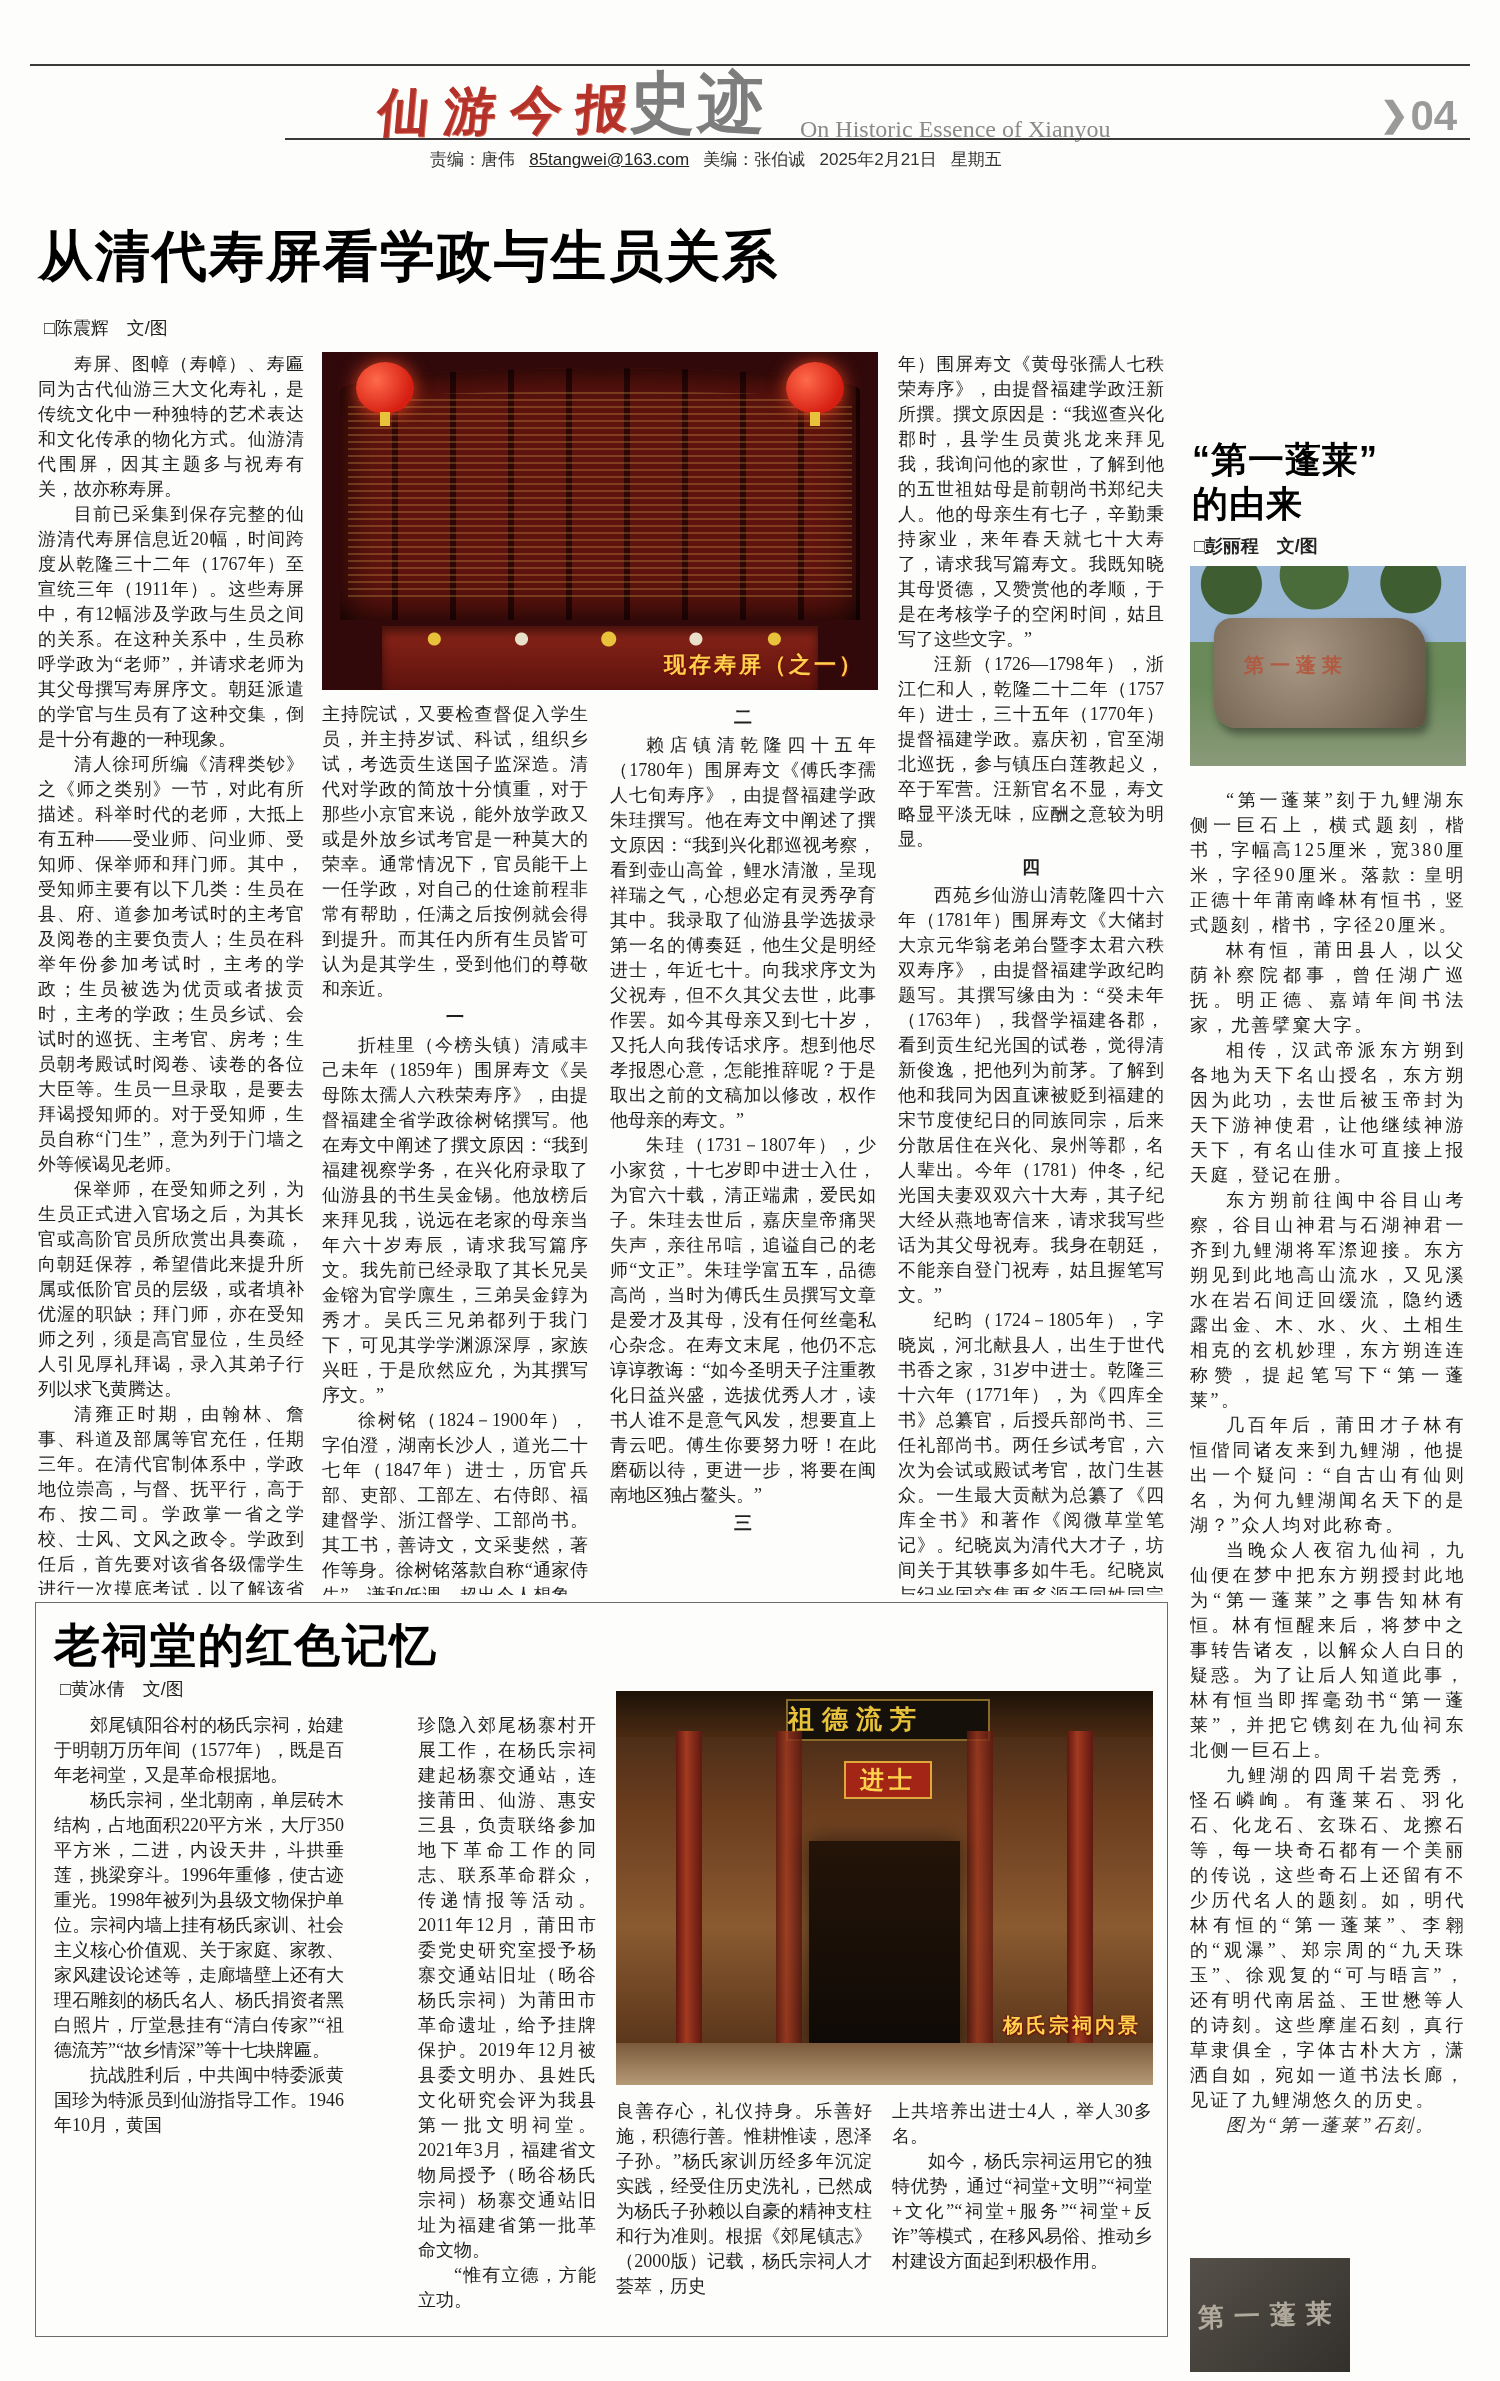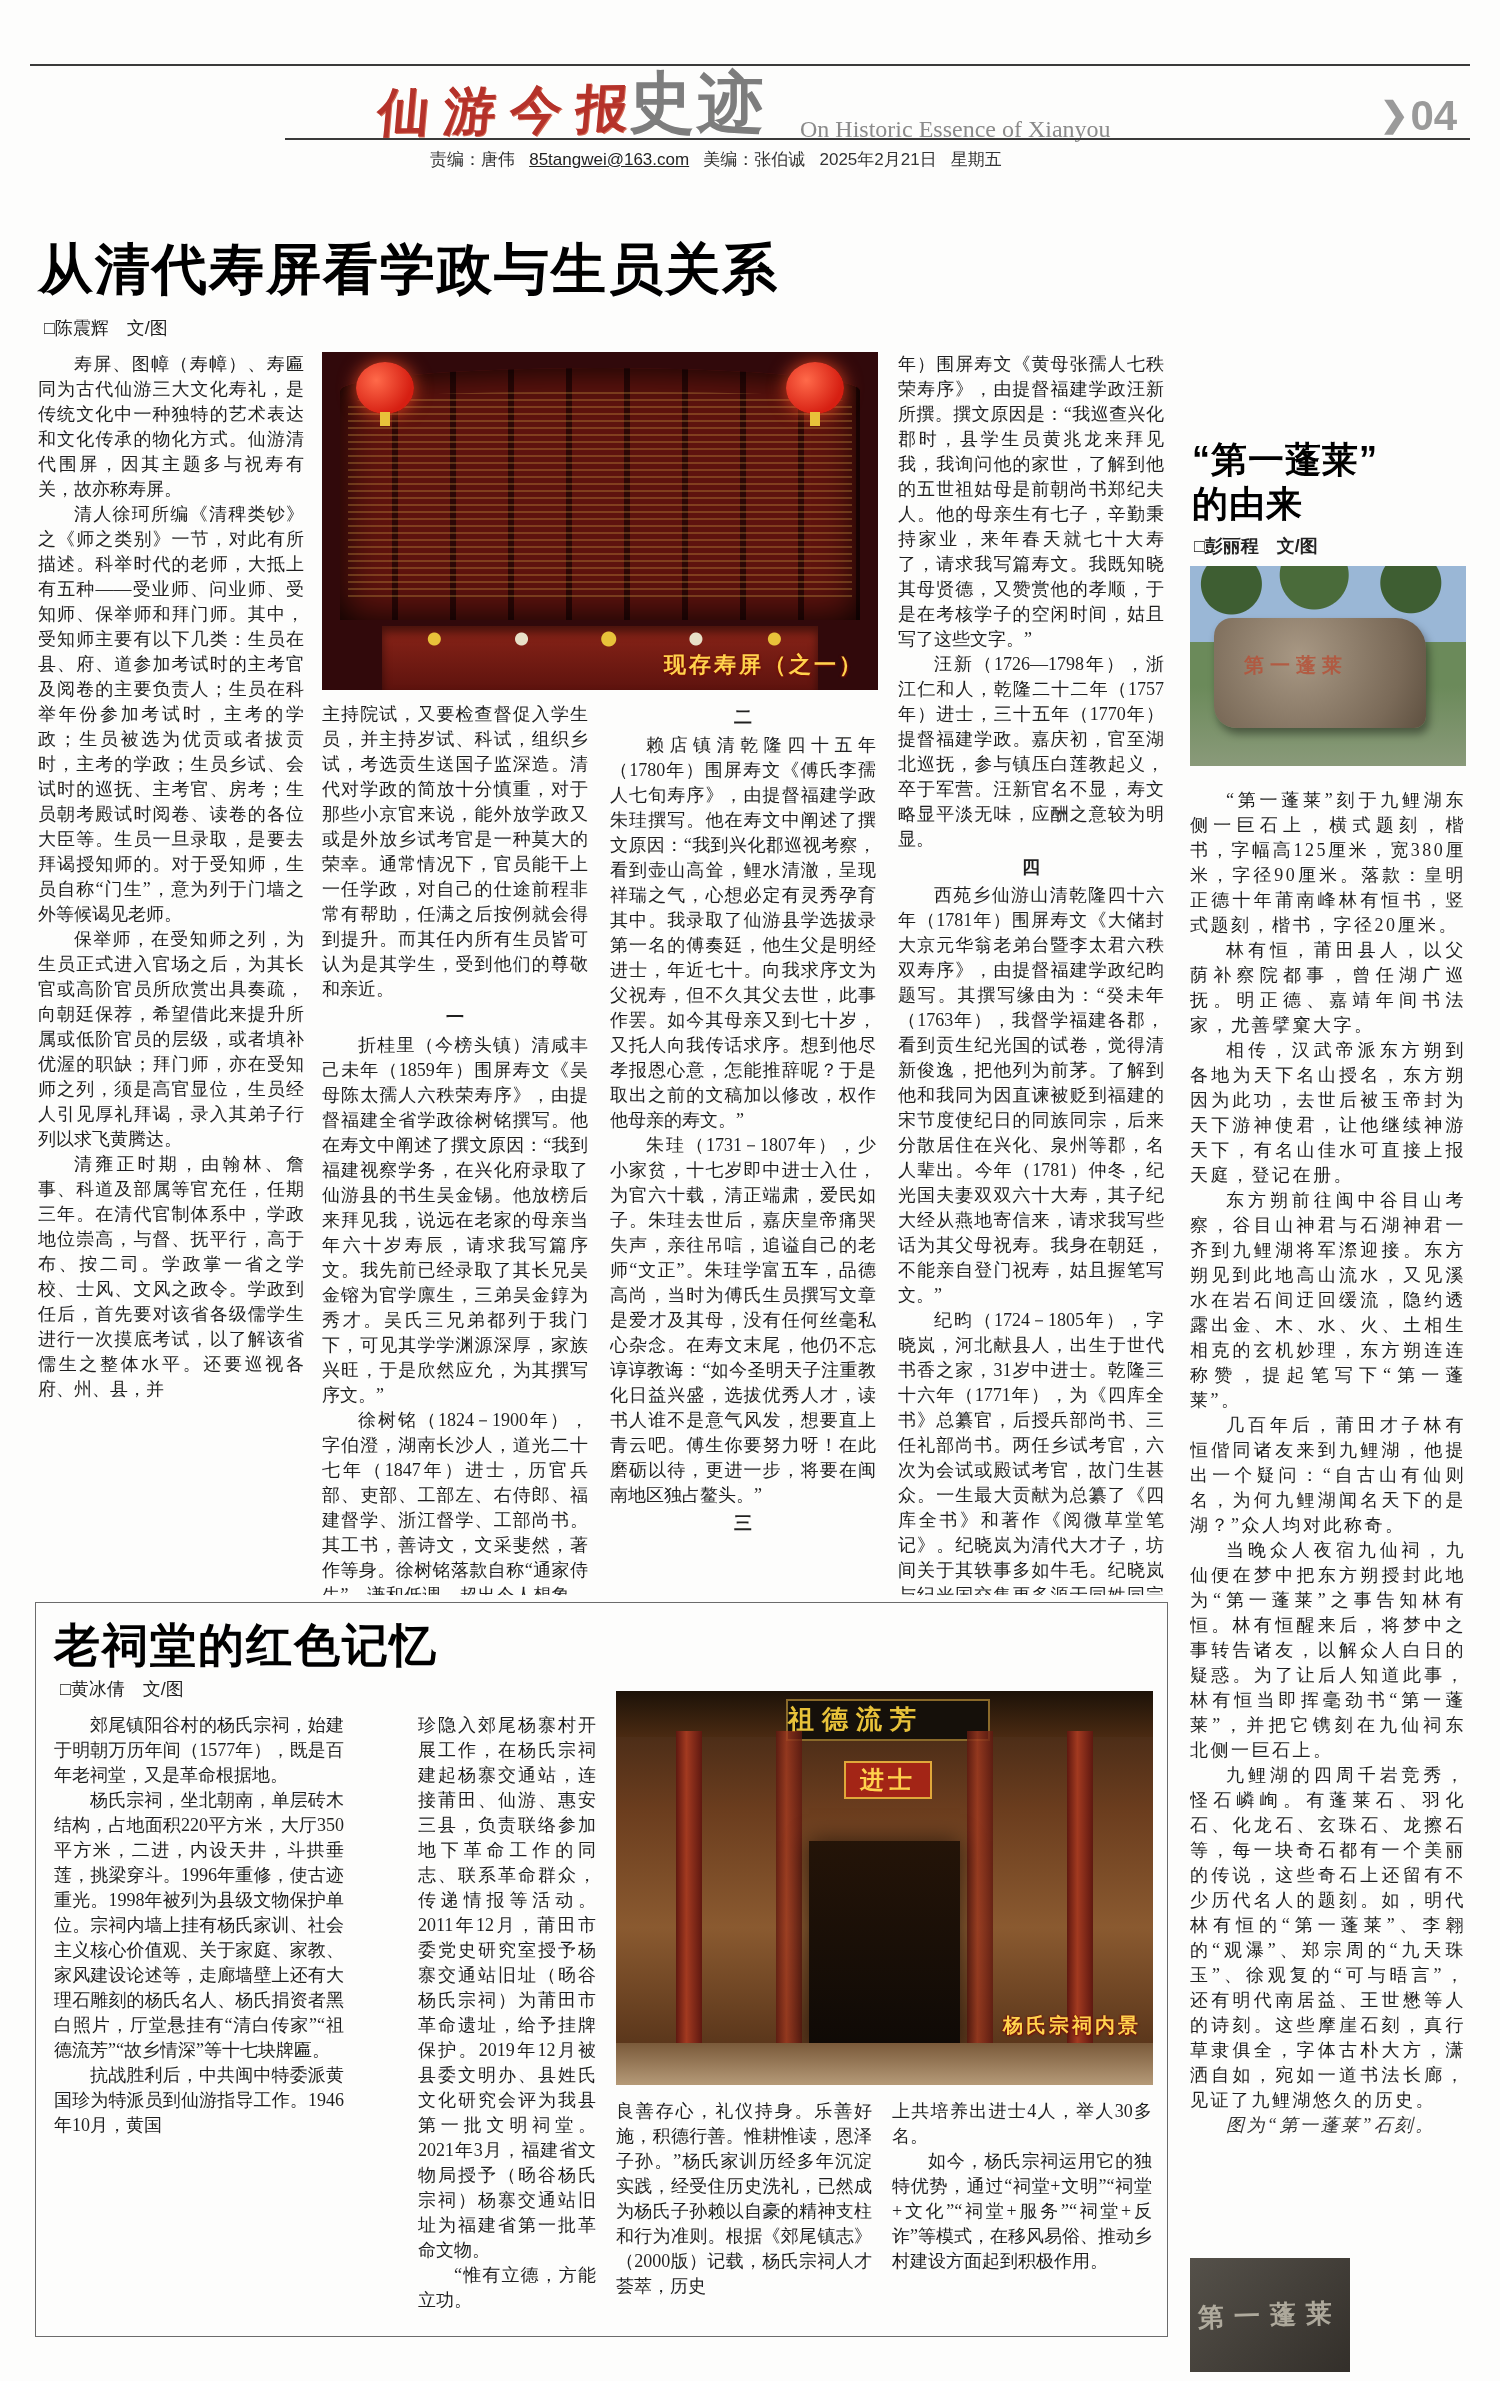--- a/index.html
+++ b/index.html
@@ -114,25 +114,26 @@
 <div class="rule" style="left:285px;top:138px;width:1185px;height:2px;"></div>
 
 <div class="abs infoline" style="left:430px;top:148px;">
   <span>责编：唐伟</span>&nbsp;&nbsp;
   <span class="email">85tangwei@163.com</span>&nbsp;&nbsp;
   <span>美编：张伯诚</span>&nbsp;&nbsp;
   <span>2025年2月21日</span>&nbsp;&nbsp;
   <span>星期五</span>
 </div>
 
-<div class="abs h1" style="left:38px;top:233px;">从清代寿屏看学政与生员关系</div>
+<div class="abs h1" style="left:38px;top:220px;">从清代寿屏看学政与生员关系</div>
 <div class="abs byline" style="left:44px;top:316px;">□陈震辉　文/图</div>
 
 <div class="col" style="left:38px;top:352px;width:266px;height:1243px;">
     <p class="para">寿屏、图幛（寿幛）、寿匾同为古代仙游三大文化寿礼，是传统文化中一种独特的艺术表达和文化传承的物化方式。仙游清代围屏，因其主题多与祝寿有关，故亦称寿屏。</p>
+    <p class="para">目前已采集到保存完整的仙游清代寿屏信息近20幅，时间跨度从乾隆三十二年（1767年）至宣统三年（1911年）。这些寿屏中，有12幅涉及学政与生员之间的关系。在这种关系中，生员称呼学政为“老师”，并请求老师为其父母撰写寿屏序文。朝廷派遣的学官与生员有了这种交集，倒是十分有趣的一种现象。</p>
     <p class="para">清人徐珂所编《清稗类钞》之《师之类别》一节，对此有所描述。科举时代的老师，大抵上有五种——受业师、问业师、受知师、保举师和拜门师。其中，受知师主要有以下几类：生员在县、府、道参加考试时的主考官及阅卷的主要负责人；生员在科举年份参加考试时，主考的学政；生员被选为优贡或者拔贡时，主考的学政；生员乡试、会试时的巡抚、主考官、房考；生员朝考殿试时阅卷、读卷的各位大臣等。生员一旦录取，是要去拜谒授知师的。对于受知师，生员自称“门生”，意为列于门墙之外等候谒见老师。</p>
     <p class="para">保举师，在受知师之列，为生员正式进入官场之后，为其长官或高阶官员所欣赏出具奏疏，向朝廷保荐，希望借此来提升所属或低阶官员的层级，或者填补优渥的职缺；拜门师，亦在受知师之列，须是高官显位，生员经人引见厚礼拜谒，录入其弟子行列以求飞黄腾达。</p>
     <p class="para">清雍正时期，由翰林、詹事、科道及部属等官充任，任期三年。在清代官制体系中，学政地位崇高，与督、抚平行，高于布、按二司。学政掌一省之学校、士风、文风之政令。学政到任后，首先要对该省各级儒学生进行一次摸底考试，以了解该省儒生之整体水平。还要巡视各府、州、县，并</p>
   </div>
 
 <div class="abs photo1" style="left:322px;top:352px;width:556px;height:338px;">
   <div class="p1-panels"></div>
   <div class="p1-gold"></div>
   <div class="lantern" style="left:34px;top:10px;"></div>
   <div class="lantern" style="right:34px;top:10px;"></div>

